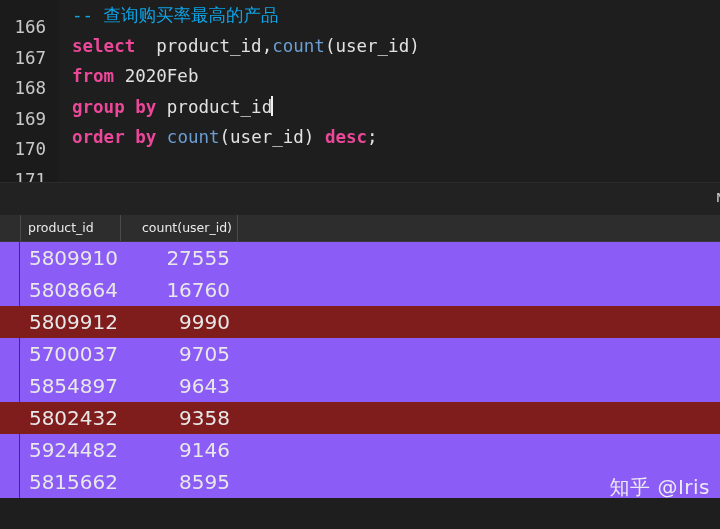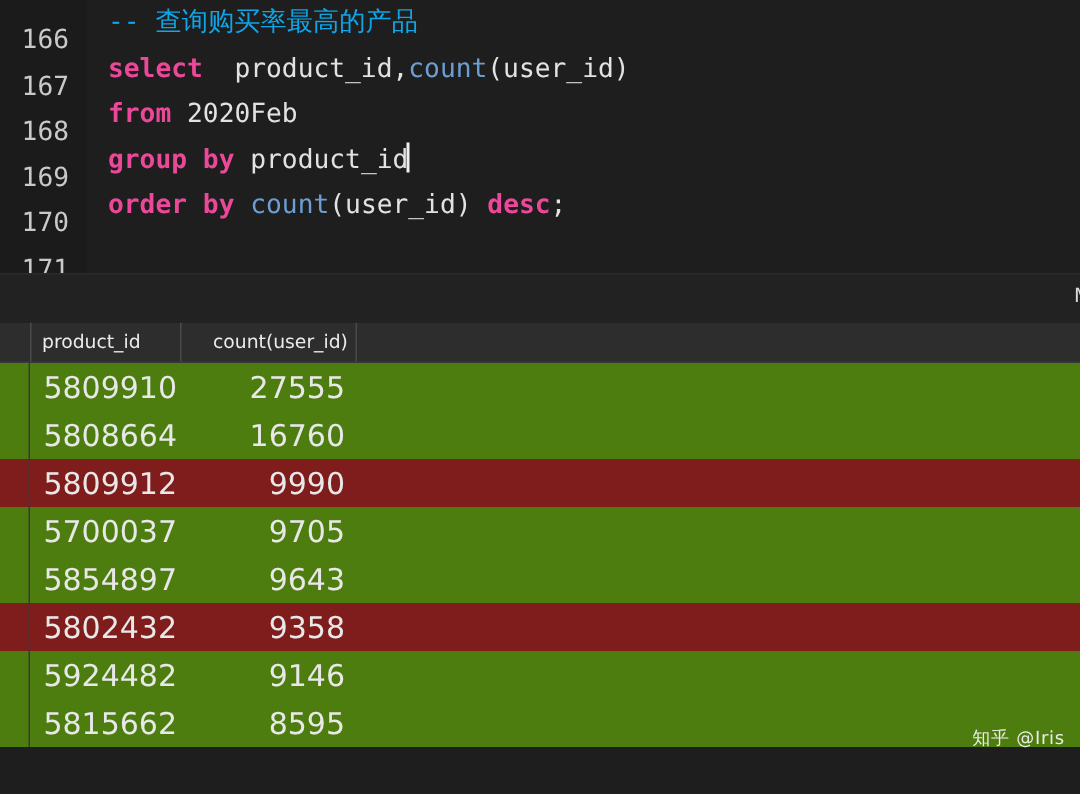--- a/index.html
+++ b/index.html
@@ -125,21 +125,21 @@
     white-space: nowrap;
   }
   .hcell.rownum-head { left: 0; width: 20px; }
   .hcell.c1 { left: 20px; width: 100px; padding-left: 7px; border-left: 1px solid #4a4a4a; box-sizing: border-box; }
   .hcell.c2 { left: 120px; width: 117px; padding-left: 21px; border-left: 1px solid #4a4a4a; box-sizing: border-box; }
   .hcell.c3 { left: 237px; width: 40px; border-left: 1px solid #4a4a4a; box-sizing: border-box; }
 
   .row {
     position: relative;
     height: 32px;
-    background: #4d7c0f;
+    background: #8b5cf6;
   }
   .row.alt { background: #7f1d1d; }
   .rowgutter {
     position: absolute;
     left: 0; top: 0;
     width: 20px;
     height: 32px;
     border-right: 1px solid #3a3a3a;
     box-sizing: border-box;
   }
@@ -168,21 +168,21 @@
     box-sizing: border-box;
   }
 
   
   .watermark {
     position: absolute;
     right: 10px;
     bottom: 28px;
     color: #f2f2f2;
     font-family: "DejaVu Sans", sans-serif;
-    font-size: 12px;
+    font-size: 20px;
     letter-spacing: 0.5px;
     opacity: 0.95;
     pointer-events: none;
     white-space: nowrap;
   }
 </style>
 </head>
 <body>
 
 <div class="editor">

